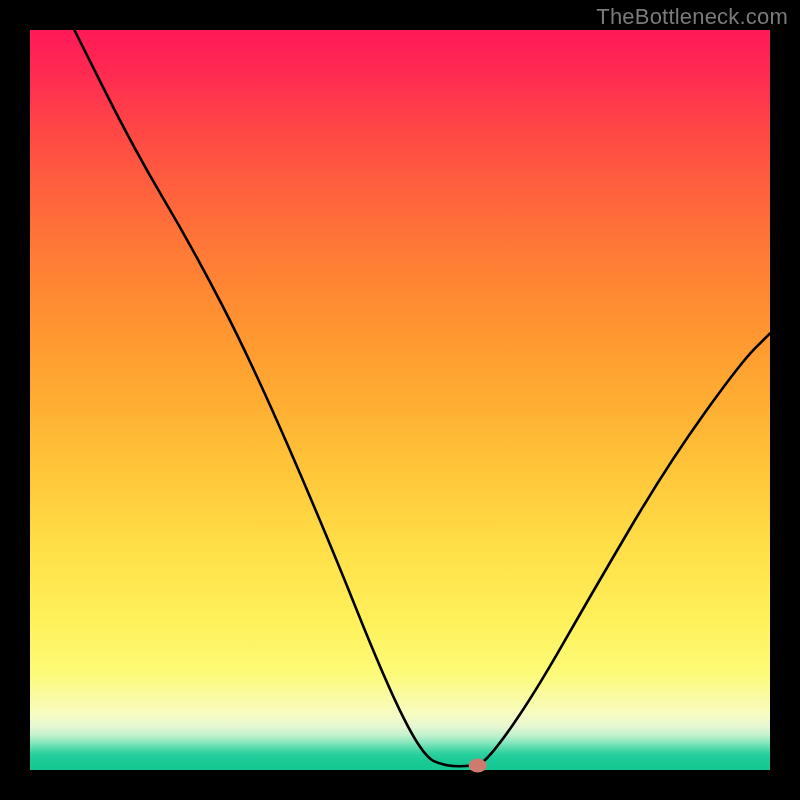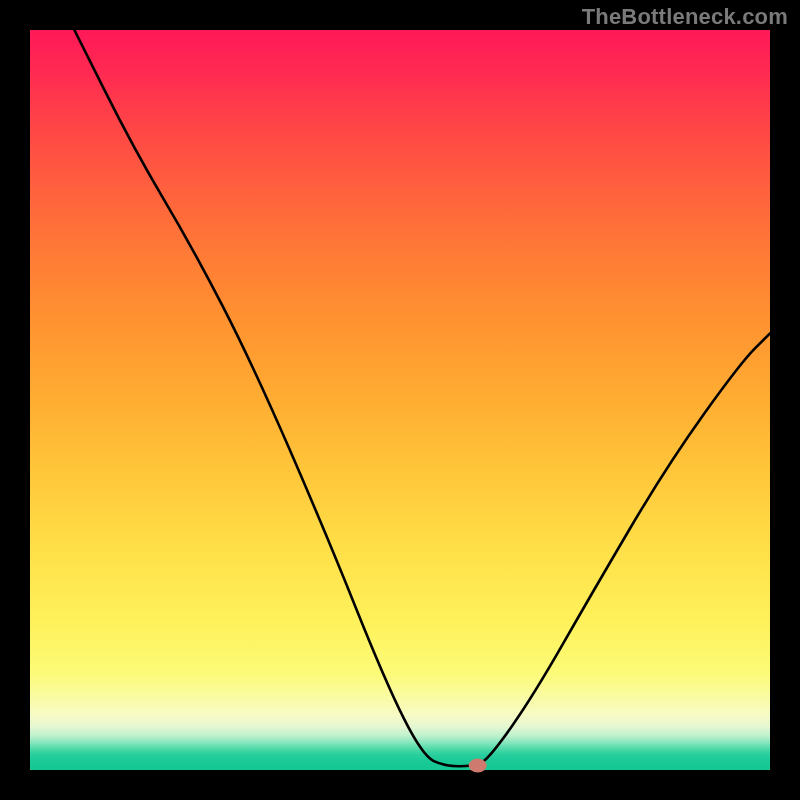--- a/index.html
+++ b/index.html
@@ -15,21 +15,21 @@
     position: relative;
     width: 800px;
     height: 800px;
   }
   .watermark {
     position: absolute;
     top: 4px;
     right: 12px;
     color: #7a7a7a;
     font-size: 22px;
-    font-weight: 700;
+    font-weight: 400;
     z-index: 10;
     letter-spacing: .2px;
   }
   .plot-box {
     position: absolute;
     left: 30px;
     top: 30px;
     width: 740px;
     height: 740px;
   }

